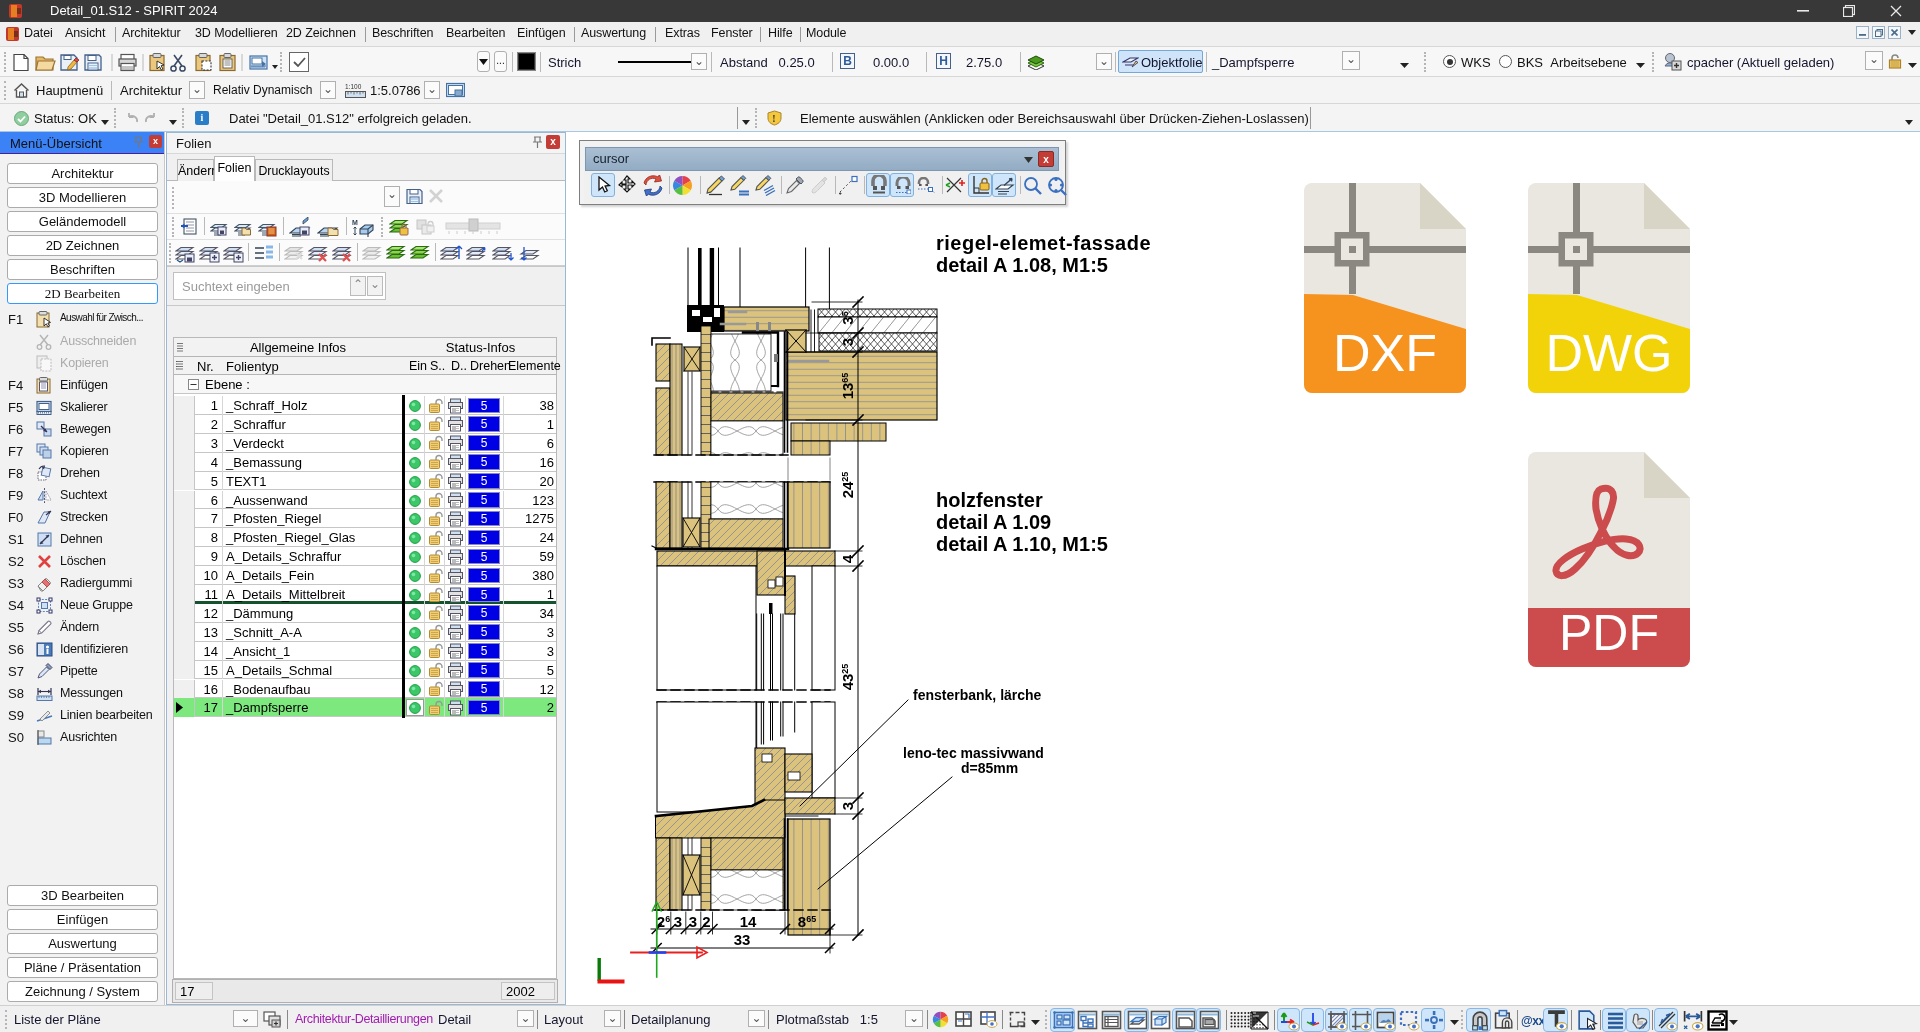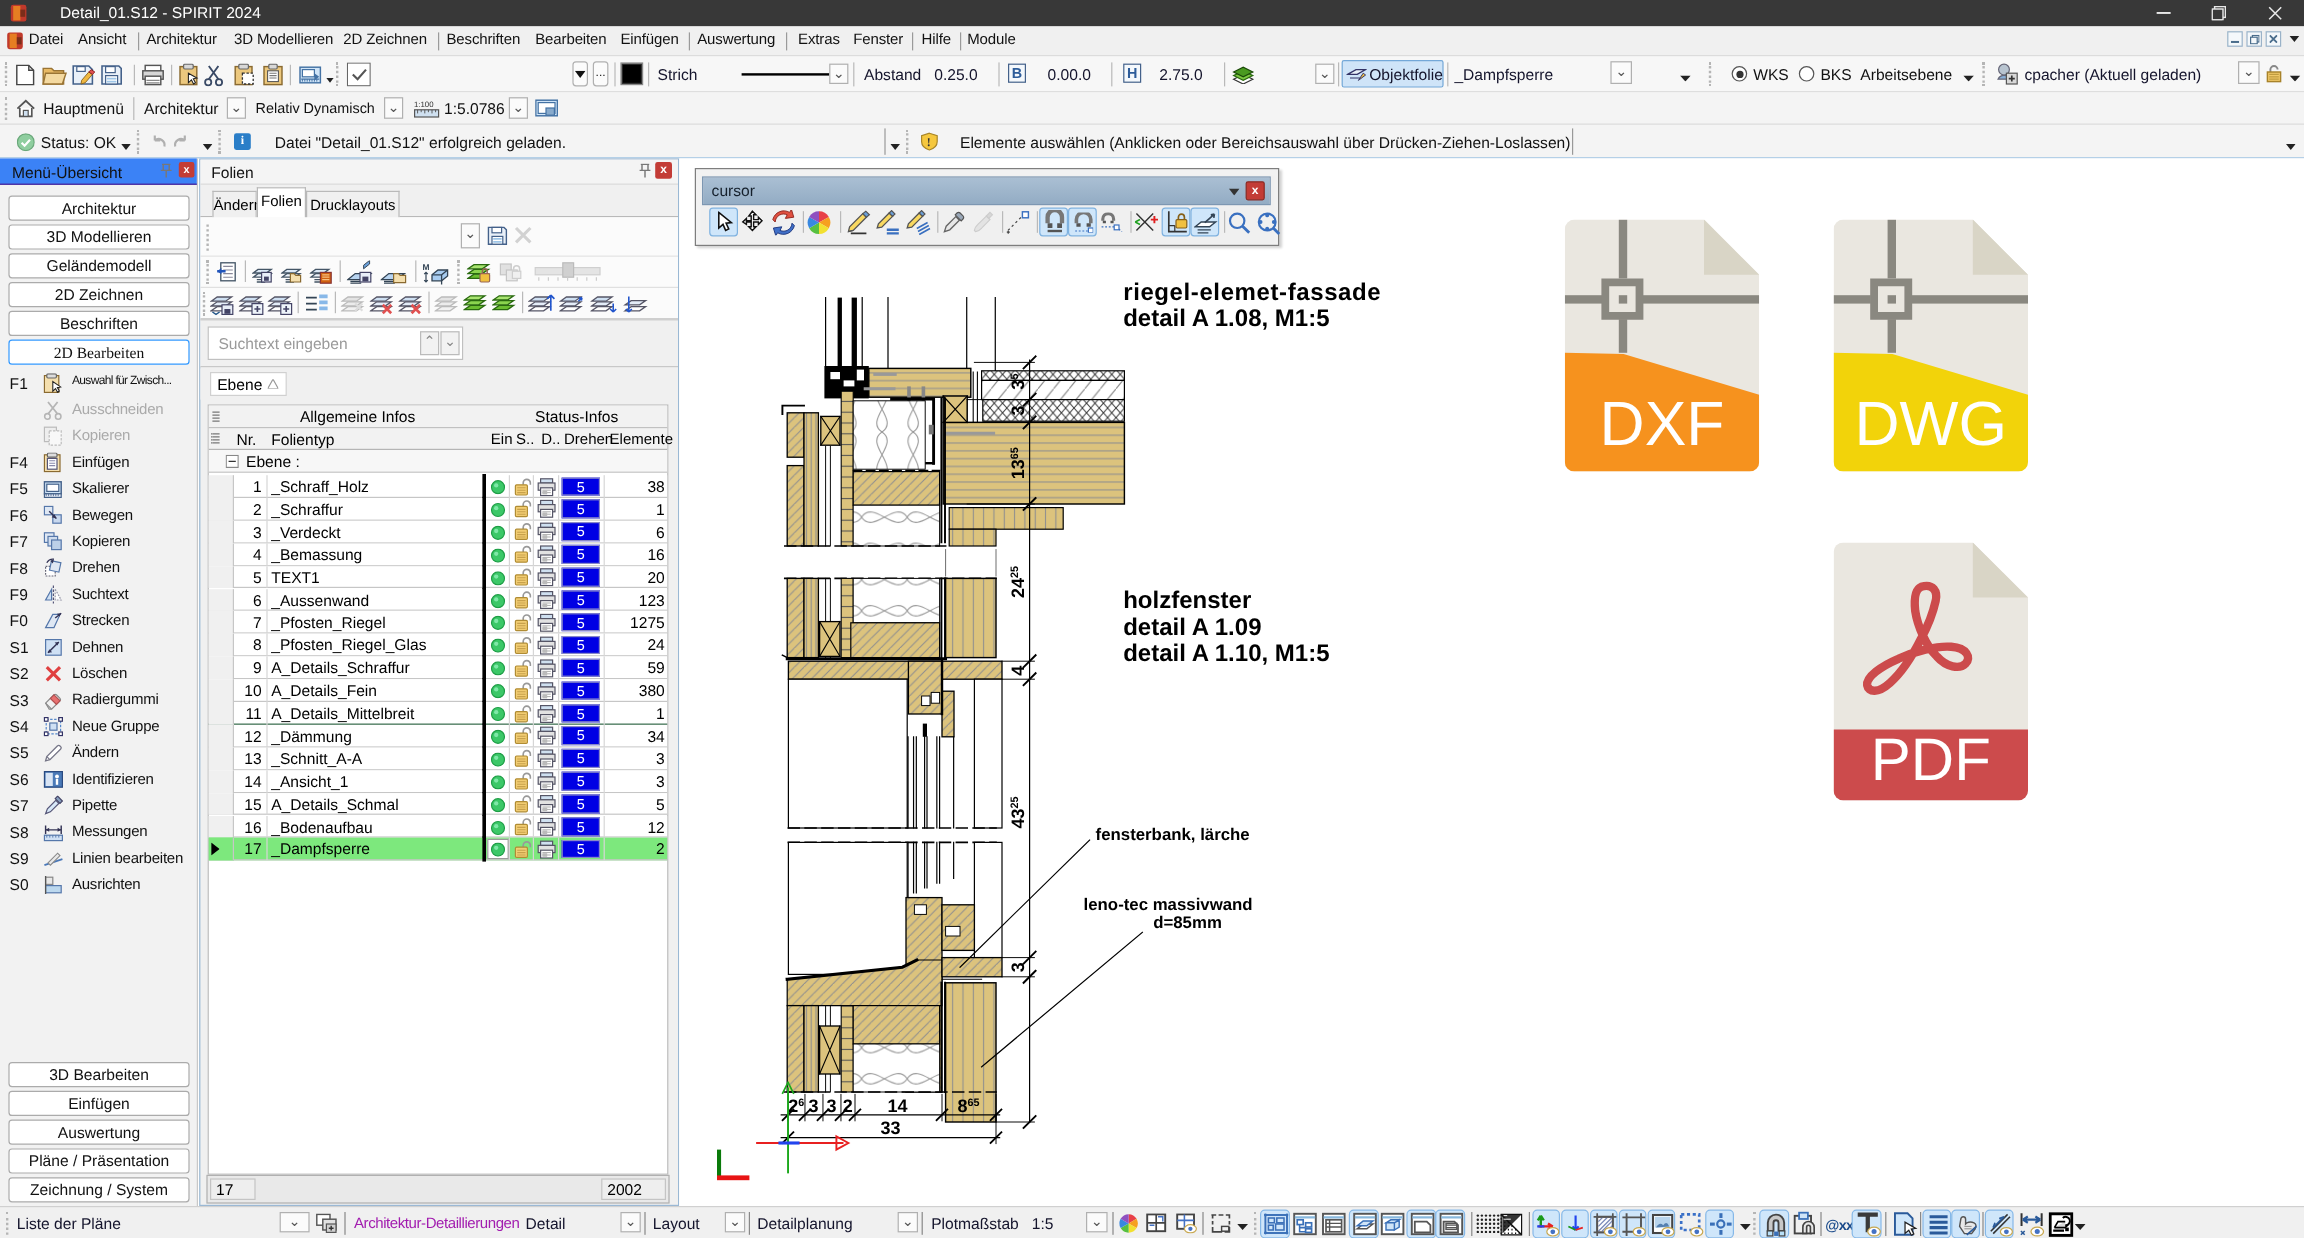--- a/index.html
+++ b/index.html
@@ -716,26 +716,20 @@
   </div>
 
   <div class="abs" style="left:0;top:133px;width:398px;height:40px;background:#f0f0f0;border:1px solid #c8c8c8;border-left:none;border-right:none;">
     <div class="abs" style="left:6px;top:5px;width:213px;height:28px;background:#fff;border:1px solid #c0c0c0;">
       <div class="abs" style="left:8px;top:6px;color:#9a9a9a;font-size:13px;">Suchtext eingeben</div>
     </div>
     <div class="abs chevbtn" style="left:183px;top:9px;width:16px;height:20px;background:#f2f2f2;border-color:#bbb;color:#888;">⌃</div>
     <div class="abs chevbtn" style="left:200px;top:9px;width:16px;height:20px;background:#f2f2f2;border-color:#bbb;color:#888;">⌄</div>
   </div>
 
-  <div class="abs" style="left:0;top:174px;width:398px;height:26px;background:#f0f0f0;">
-    <div class="abs" style="left:8px;top:3px;width:64px;height:20px;background:#fff;border:1px solid #d0d0d0;font-size:13px;padding:2px 0 0 5px;">Ebene</div>
-    <svg class="abs" style="left:56px;top:9px;" width="9" height="8">
-        <path d="M4.5 0 L9 8 H0z" fill="none" stroke="#999"></path>
-      </svg>
-  </div>
 
   <div id="ftable" class="abs" style="left:6px;top:204px;width:384px;height:642px;background:#fff;border:1px solid #b9b9b9;">
       <div class="abs" style="left:0;top:0;width:382px;height:19px;background:#f2f2f2;border-bottom:1px solid #b5b5b5;">
 <svg class="abs" style="left:2px;top:4px;" width="8" height="11">
           <path d="M1 1.5 h6 M1 4 h6 M1 6.5 h6 M1 9 h6" stroke="#777" stroke-width="1"></path>
         </svg>
 <div class="abs" style="left:10px;top:2px;width:228px;text-align:center;font-size:13px;">Allgemeine Infos</div>
 <div class="abs" style="left:231px;top:2px;width:151px;text-align:center;font-size:13px;">Status-Infos</div>
       </div>
 <div class="abs" style="left:0;top:19px;width:382px;height:18px;background:#f2f2f2;border-bottom:1px solid #b5b5b5;">
@@ -1061,21 +1055,21 @@
           <rect x="1.5" y="4.5" width="14" height="6" fill="#e2e2e2" stroke="#556"></rect>
           <rect x="3.5" y="8.5" width="10" height="6.5" fill="#fff" stroke="#556"></rect>
           <path d="M5 10.5 h7 M5 12.5 h7" stroke="#aaa" stroke-width="0.8"></path>
           <rect x="5" y="11" width="4" height="3" fill="#bbb"></rect>
         </svg>
 <div class="abs" style="left:291px;top:0;width:1px;height:18.9px;background:#d6d6d6;"></div>
 <div class="abs" style="left:294px;top:1.5px;width:32px;height:15.5px;background:#0000e4;border:1px solid #8888c8;color:#fff;font-size:12px;text-align:center;line-height:15px;">5</div>
 <div class="abs" style="left:329px;top:0;width:1px;height:18.9px;background:#d6d6d6;"></div>
 <div class="abs" style="left:330px;top:2px;width:50px;text-align:right;font-size:13px;">380</div>
 </div>
-<div class="abs" style="left:0;top:247.0px;width:382px;height:18.9px;background:#fff;border-bottom:1px solid #14532d;">
+<div class="abs" style="left:0;top:247.0px;width:382px;height:18.9px;background:#fff;border-bottom:3px solid #14532d;">
 <div class="abs" style="left:0;top:0;width:21px;height:18.9px;background:#f0f0f0;border-right:1px solid #c6c6c6;"></div>
 <div class="abs" style="left:21px;top:2px;width:23px;text-align:right;font-size:13px;">11</div>
 <div class="abs" style="left:48px;top:0;width:1px;height:18.9px;background:#d6d6d6;"></div>
 <div class="abs" style="left:52px;top:2px;font-size:13px;">A_Details_Mittelbreit</div>
 <div class="abs" style="left:228px;top:-1px;width:2.5px;height:20.9px;background:#000;"></div>
 <div class="abs" style="left:231px;top:0;width:19px;height:18.9px;">
           <svg class="abs" style="left:4px;top:4px;" width="12" height="12">
             <circle cx="6" cy="6" r="5.4" fill="#3cc868" stroke="#1e9e46"></circle>
             <circle cx="4.5" cy="4.5" r="1.8" fill="#7fe8a8"></circle>
           </svg>

